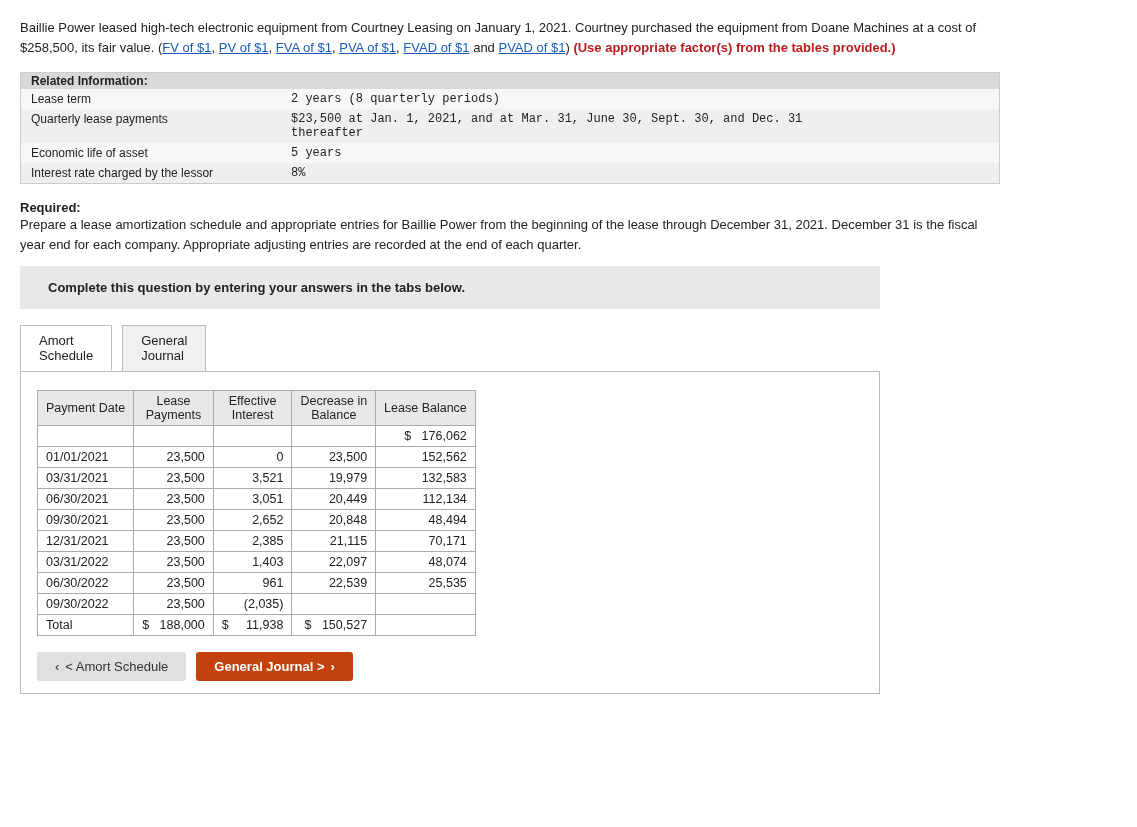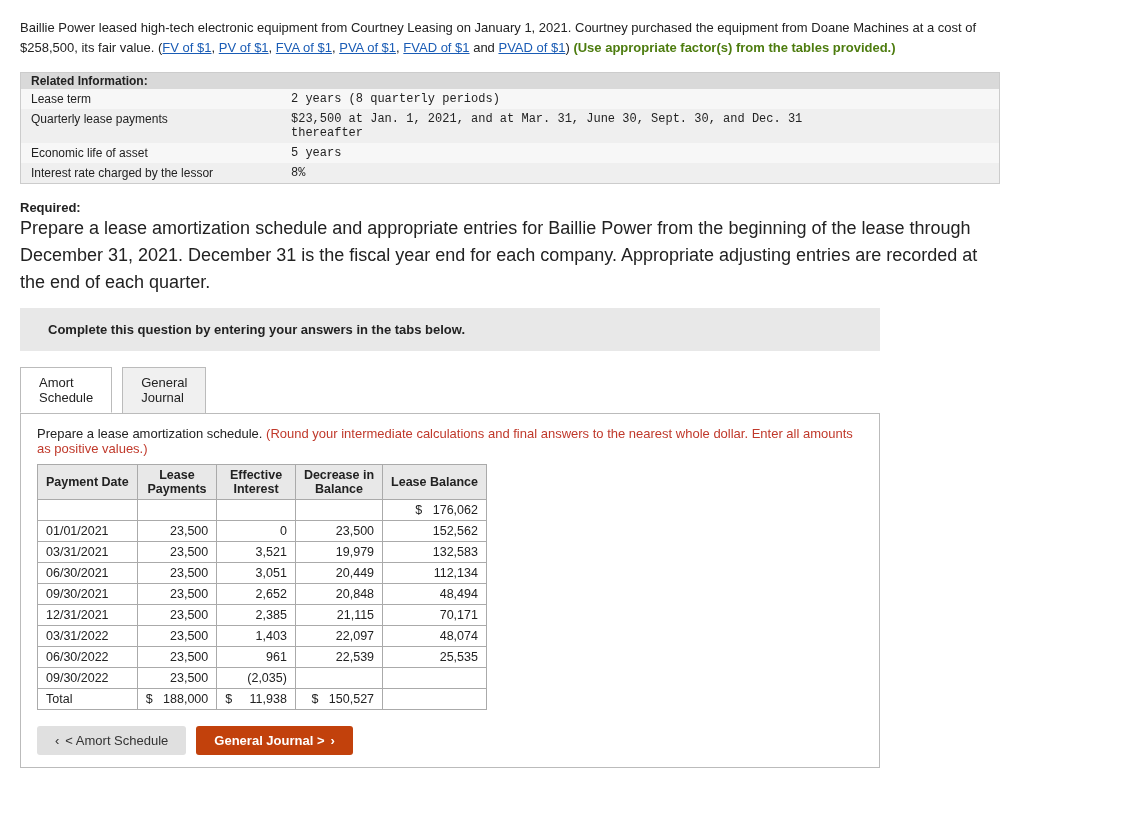--- a/index.html
+++ b/index.html
@@ -11,21 +11,21 @@
       padding: 18px 20px;
       width: 1137px;
     }
     .intro-text {
       font-size: 13px;
       line-height: 1.55;
       margin-bottom: 14px;
       max-width: 980px;
     }
     .intro-text a { color: #1a5cb5; text-decoration: underline; }
-    .intro-text .bold-red { color: #4d7c0f; font-weight: bold; }
+    .intro-text .bold-red { color: #b91c1c; font-weight: bold; }
 
     .related-info-box {
       border: 1px solid #ccc;
       background: #f7f7f7;
       margin-bottom: 16px;
       max-width: 980px;
     }
     .related-info-box .ri-header {
       background: #d9d9d9;
       padding: 1px 10px;
@@ -47,21 +47,21 @@
     .related-info-table tr:nth-child(even) {
       background: #efefef;
     }
     .mono { font-family: Liberation Mono, monospace; font-size: 12px; }
 
     .required-section {
       margin-bottom: 12px;
       max-width: 980px;
     }
     .required-section .req-title { font-weight: bold; font-size: 13px; }
-    .required-section .req-body { font-size: 18px; line-height: 1.5; }
+    .required-section .req-body { font-size: 13px; line-height: 1.5; }
 
     .complete-box {
       background: #e8e8e8;
       padding: 14px 28px;
       margin-bottom: 16px;
       max-width: 860px;
       font-size: 13px;
       font-weight: bold;
     }
 
@@ -106,21 +106,21 @@
       width: auto;
     }
     .amort-table th, .amort-table td {
       border: 1px solid #aaa;
       padding: 3px 8px;
       text-align: right;
     }
     .amort-table th {
       background: #e8e8e8;
       text-align: center;
-      font-weight: bold;
+      font-weight: normal;
     }
     .amort-table td.left-align { text-align: left; }
     .amort-table tr:last-child td { font-weight: normal; }
 
     .nav-buttons {
       display: flex;
       gap: 10px;
       margin-top: 16px;
       align-items: center;
     }
@@ -183,24 +183,20 @@
 
 <div class="complete-box">Complete this question by entering your answers in the tabs below.</div>
 
 <div class="tabs-container">
   <div class="tabs-row">
     <div class="tab-item active">Amort<br>Schedule</div>
     <div class="tab-item">General<br>Journal</div>
   </div>
 
   <div class="tab-content">
-    <div class="tab-instruction">
-      <span>Prepare a lease amortization schedule. </span>
-      <span class="orange">(Round your intermediate calculations and final answers to the nearest whole dollar. Enter all amounts as positive values.)</span>
-    </div>
 
     <table class="amort-table">
       <thead>
         <tr>
           <th>Payment Date</th>
           <th>Lease<br>Payments</th>
           <th>Effective<br>Interest</th>
           <th>Decrease in<br>Balance</th>
           <th>Lease Balance</th>
         </tr>

